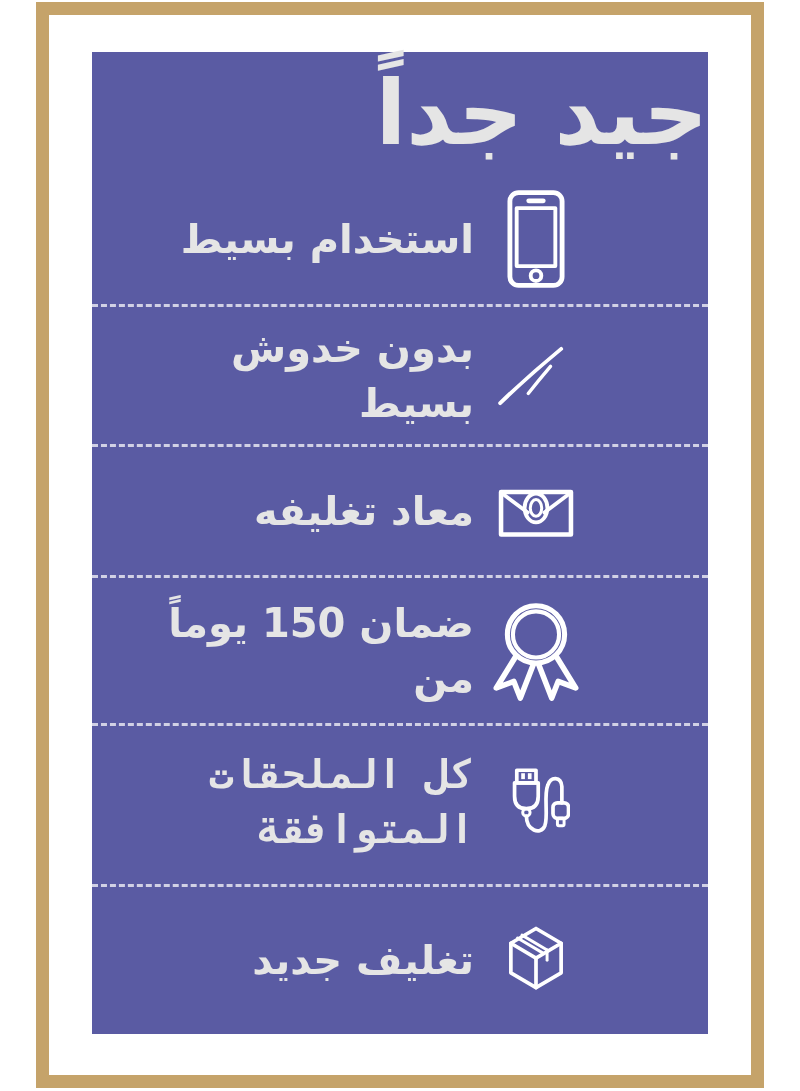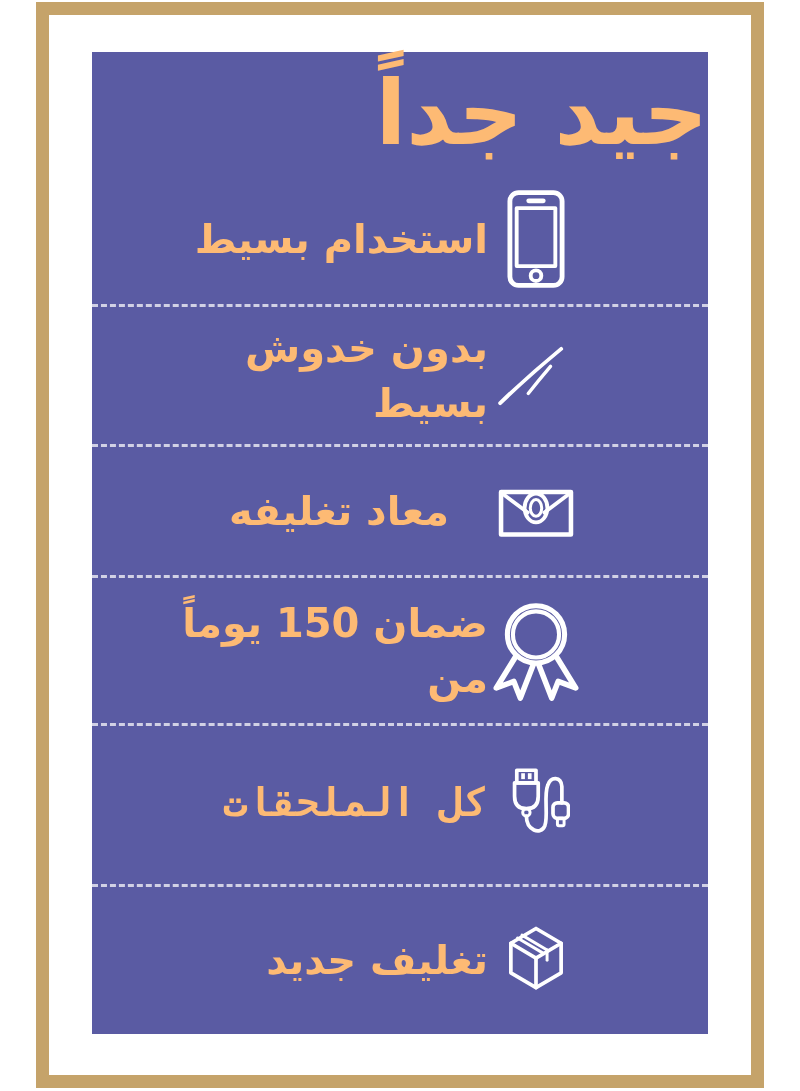--- a/index.html
+++ b/index.html
@@ -15,21 +15,21 @@
     left: 36px; top: 2px;
     width: 728px; height: 1086px;
     border: 13px solid #C5A36A;
     background: #ffffff;
   }
   .card {
     position: absolute;
     left: 92px; top: 52px;
     width: 616px; height: 982px;
     background: #5A5BA3;
-    color: #fdba74;
+    color: #e5e5e5;
     direction: rtl;
     display: flex;
     flex-direction: column;
   }
   .title {
     height: 122px;
     font-size: 90px;
     font-weight: 700;
     line-height: 122px;
     text-align: right;
@@ -38,34 +38,35 @@
     letter-spacing: -1px;
   }
   .row {
     display: flex;
     align-items: center;
     border-bottom: 3px dashed rgba(255,255,255,0.72);
   }
   .row.last { border-bottom: none; }
   .r1 { height: 133px; }
   .r2 { height: 140px; align-items: center; }
-  .r3 { height: 131px; gap: 39px; }
+  .r3 { height: 131px; }
   .r4 { height: 148px; }
   .r5 { height: 161px; font-family: Liberation Mono, monospace; }
   .r6 { height: 147px; }
   .icon-box {
     flex: 0 0 96px;
     width: 96px;
     margin-right: 124px; 
     display: flex;
     justify-content: center;
     align-items: center;
   }
   .lines {
     flex: 1;
+    margin-right: 14px;  
     padding-left: 20px;
     text-align: right;
     font-size: 40px;
     font-weight: 700;
     line-height: 55px;
     white-space: nowrap;
   }
   svg { display: block; }
   .stroke { fill: none; stroke: #ffffff; stroke-linecap: round; stroke-linejoin: round; }
 </style>
@@ -143,20 +144,21 @@
         <rect x="35" y="8" width="5" height="8" fill="#ffffff"></rect>
         <path class="stroke" d="M17 21 L49 21 L49 39 Q49 56 33 56 Q17 56 17 39 Z" stroke-width="5"></path>
         <circle class="stroke" cx="33" cy="61" r="5" stroke-width="4"></circle>
         <path class="stroke" d="M33 66 C33 85 52 93 58 79 C63 66 56 38 62 24 C66 12 80 12 81 26 L81 48" stroke-width="5"></path>
         <rect class="stroke" x="69" y="48" width="21" height="21" rx="6" stroke-width="5"></rect>
         <rect class="stroke" x="75" y="69" width="9" height="10" rx="2" stroke-width="4"></rect>
       </svg>
     </span>
     <div class="lines">
       <div>كل الملحقات</div>
+      <div>المتوافقة</div>
     </div>
   </div>
 
   <div class="row r6 last">
     <span class="icon-box">
       <svg width="68" height="80" viewBox="0 0 92 100">
         <path class="stroke" d="M46 6 L80 26 L46 46 L12 26 Z" stroke-width="5"></path>
         <path class="stroke" d="M12 26 L12 66 L46 86 L46 46" stroke-width="5"></path>
         <path class="stroke" d="M80 26 L80 66 L46 86" stroke-width="5"></path>
         <path class="stroke" d="M27 15 L61 35" stroke-width="4"></path>

